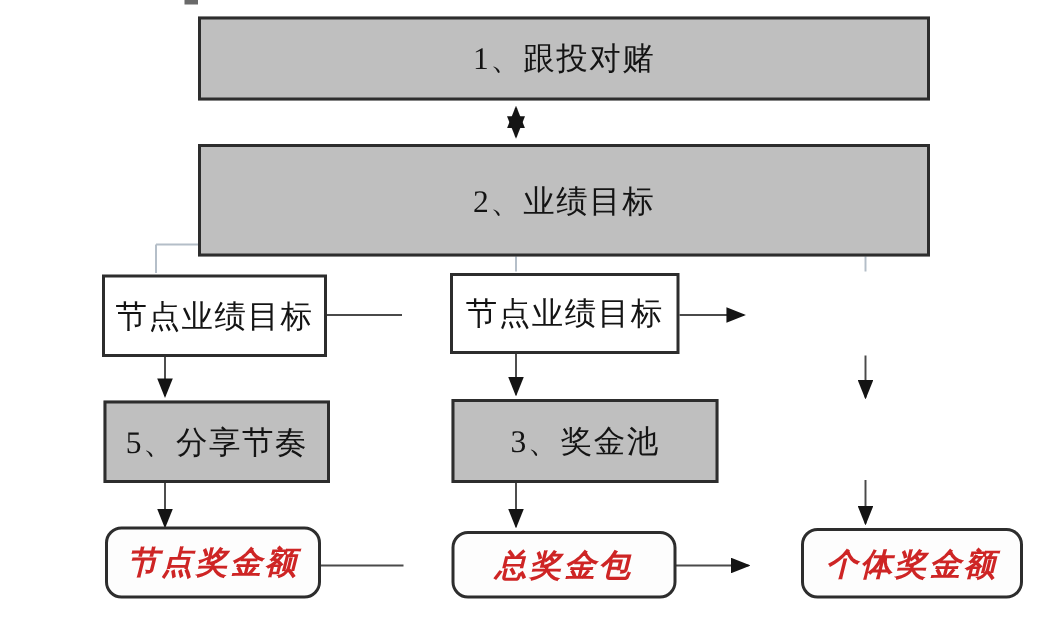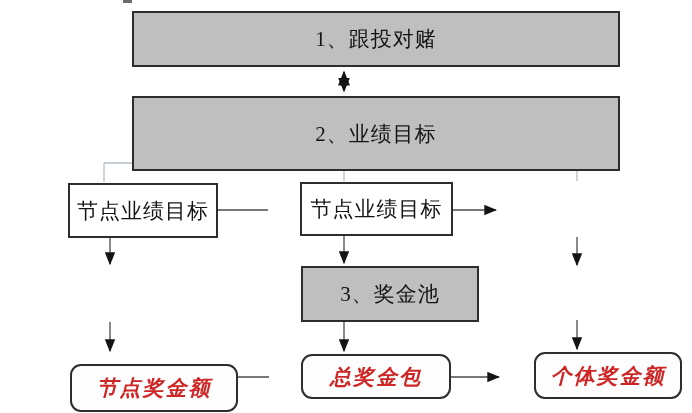--- a/index.html
+++ b/index.html
@@ -78,25 +78,28 @@
     <span>2、业绩目标</span>
   </div>
 
   <div class="box" style="left:36px;top:183px;width:150px;height:55px">
     <span>节点业绩目标</span>
   </div>
   <div class="box" style="left:268px;top:182px;width:153px;height:54px">
     <span>节点业绩目标</span>
   </div>
 
+  <div class="box gray" style="left:37px;top:267px;width:151px;height:55px">
+    <span>5、分享节奏</span>
+  </div>
   <div class="box gray" style="left:269px;top:266px;width:178px;height:56px">
     <span>3、奖金池</span>
   </div>
 
-  <div class="box rounded" style="left:38px;top:364px;width:168px;height:48px">
+  <div class="box rounded" style="left:38px;top:351px;width:144px;height:48px">
     <span class="red-label">节点奖金额</span>
   </div>
   <div class="box rounded" style="left:269px;top:354px;width:150px;height:45px">
     <span class="red-label">总奖金包</span>
   </div>
   <div class="box rounded" style="left:502px;top:352px;width:148px;height:47px">
     <span class="red-label">个体奖金额</span>
   </div>
 
 </div>

